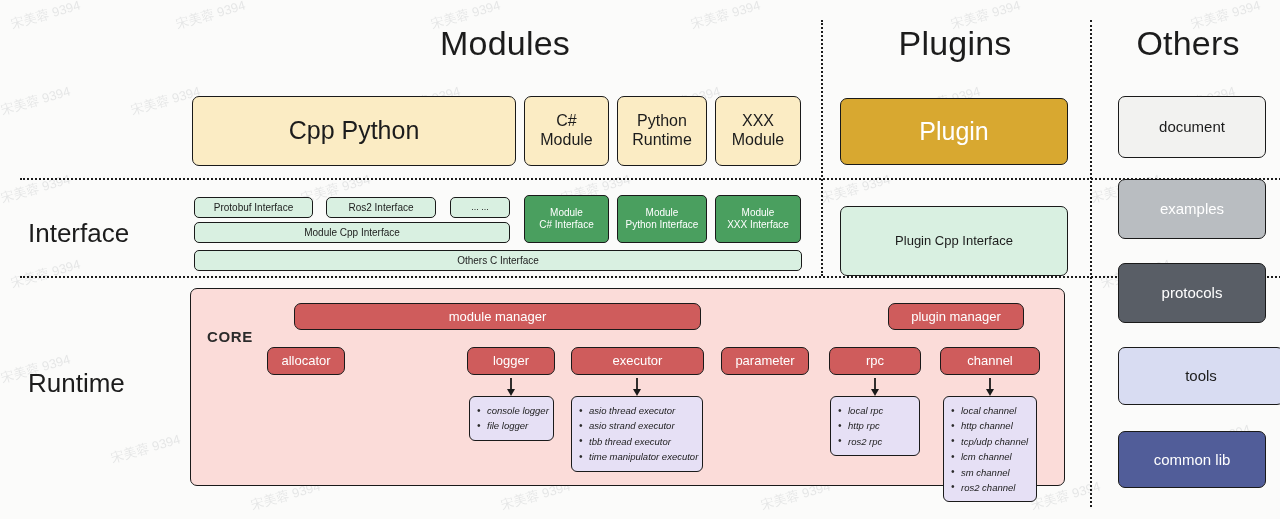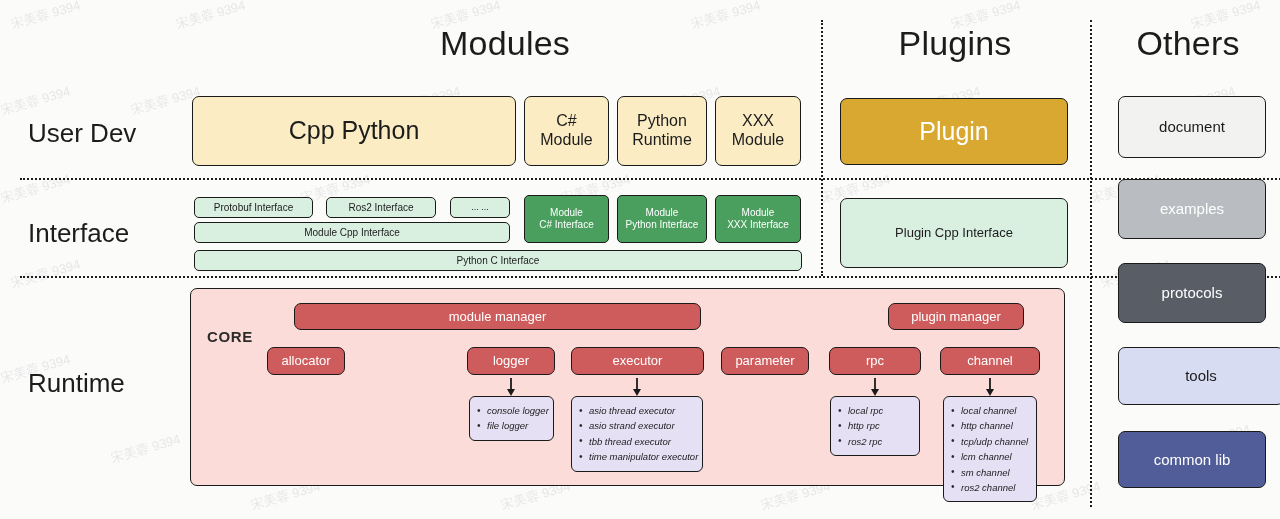--- a/index.html
+++ b/index.html
@@ -163,50 +163,49 @@
 
   <div class="col-title" style="left:190px; top:24px; width:630px;">Modules</div>
   <div class="col-title" style="left:830px; top:24px; width:250px;">Plugins</div>
   <div class="col-title" style="left:1098px; top:24px; width:180px;">Others</div>
 
   <div class="hsep" style="left:20px; top:178px; width:1316px;"></div>
   <div class="hsep" style="left:20px; top:276px; width:1316px;"></div>
   <div class="vsep" style="left:821px; top:20px; height:256px;"></div>
   <div class="vsep" style="left:1090px; top:20px; height:487px;"></div>
 
-  <div class="row-label" style="left:28px; top:118px;">User Dev</div>
   <div class="row-label" style="left:28px; top:218px;">Interface</div>
   <div class="row-label" style="left:28px; top:368px;">Runtime</div>
 
   <div class="box yellow" style="left:192px; top:96px; width:324px; height:70px; font-size:25px;">Cpp Python</div>
   <div class="box yellow" style="left:524px; top:96px; width:85px; height:70px; font-size:16px;">C#
 Module</div>
   <div class="box yellow" style="left:617px; top:96px; width:90px; height:70px; font-size:16px;">Python
 Runtime</div>
   <div class="box yellow" style="left:715px; top:96px; width:86px; height:70px; font-size:16px;">XXX
 Module</div>
 
   <div class="box gold" style="left:840px; top:98px; width:228px; height:67px; font-size:25px;">Plugin</div>
 
   <div class="box greenlt sm" style="left:194px; top:197px; width:119px; height:21px; font-size:10px;">Protobuf Interface</div>
   <div class="box greenlt sm" style="left:326px; top:197px; width:110px; height:21px; font-size:10px;">Ros2 Interface</div>
   <div class="box greenlt sm" style="left:450px; top:197px; width:60px; height:21px; font-size:9px;">... ...</div>
 
   <div class="box greenlt sm" style="left:194px; top:222px; width:316px; height:21px; font-size:10px;">Module Cpp Interface</div>
 
-  <div class="box greenlt sm" style="left:194px; top:250px; width:608px; height:21px; font-size:10px;">Python C Interface</div>
+  <div class="box greenlt sm" style="left:194px; top:250px; width:608px; height:21px; font-size:10px;">Others C Interface</div>
 
   <div class="box greendk sm" style="left:524px; top:195px; width:85px; height:48px; font-size:10px;">Module
 C# Interface</div>
   <div class="box greendk sm" style="left:617px; top:195px; width:90px; height:48px; font-size:10px;">Module
 Python Interface</div>
   <div class="box greendk sm" style="left:715px; top:195px; width:86px; height:48px; font-size:10px;">Module
 XXX Interface</div>
 
-  <div class="box greenlt" style="left:840px; top:198px; width:228px; height:70px; font-size:13px;">Plugin Cpp Interface</div>
+  <div class="box greenlt" style="left:840px; top:206px; width:228px; height:70px; font-size:13px;">Plugin Cpp Interface</div>
 
   <div id="core-panel"></div>
   <div id="core-label">CORE</div>
 
   <div class="box red" style="left:294px; top:303px; width:407px; height:27px; font-size:13px;">module manager</div>
   <div class="box red" style="left:888px; top:303px; width:136px; height:27px; font-size:13px;">plugin manager</div>
 
   <div class="box red" style="left:267px; top:347px; width:78px; height:28px; font-size:13px;">allocator</div>
   <div class="box red" style="left:467px; top:347px; width:88px; height:28px; font-size:13px;">logger</div>
   <div class="box red" style="left:571px; top:347px; width:133px; height:28px; font-size:13px;">executor</div>

